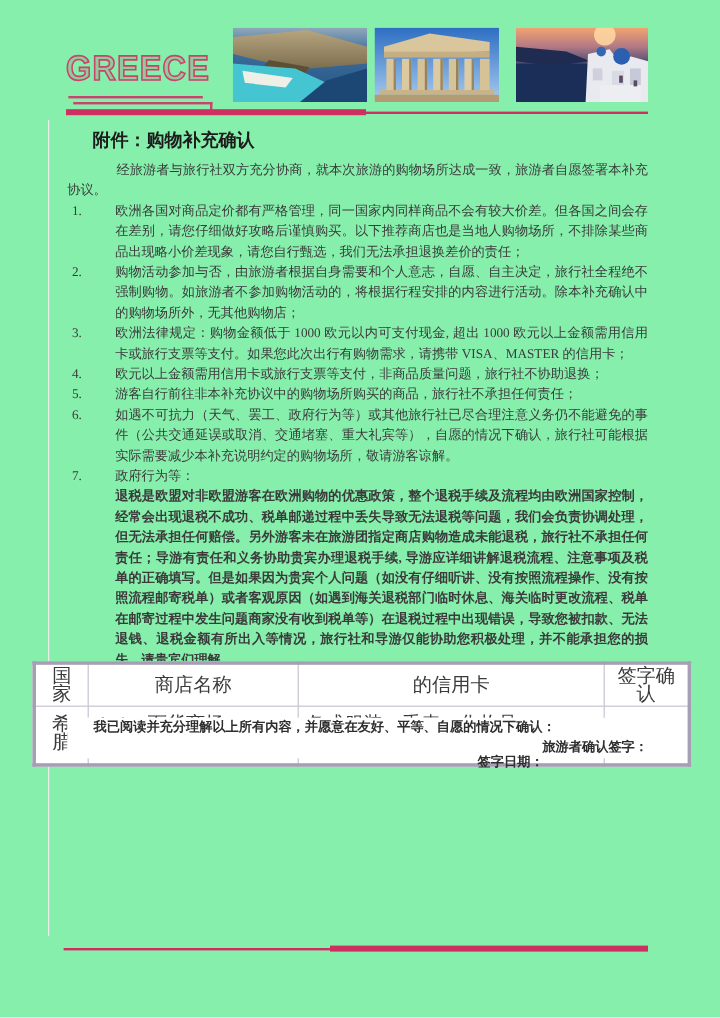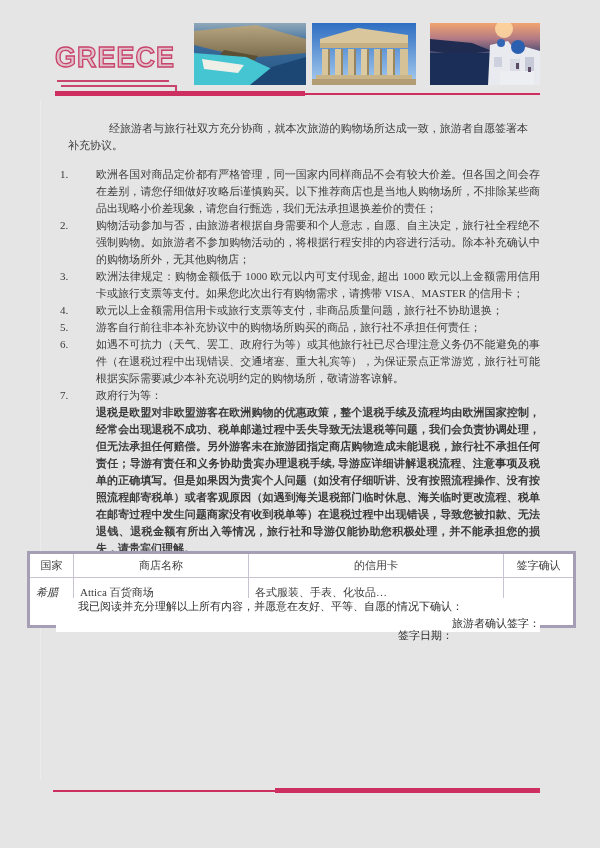--- a/index.html
+++ b/index.html
@@ -1,19 +1,19 @@
 <!DOCTYPE html>
 <html><head>
 <meta charset="utf-8">
 <style>
   html,body{margin:0;padding:0;background:#ffffff;}
   .page{
     position:relative;
     width:600px;height:848px;
-    background:#e5e5e5;
+    background:#86efac;
     font-family:"Liberation Serif","DejaVu Serif",serif;
     color:#3b3b3b;
     overflow:hidden;
   }
   
   .page-edge{position:absolute;left:40px;top:100px;width:1px;height:680px;background:#ececef;}
 
   
   .logo{
     position:absolute;left:55px;top:42px;width:130px;
@@ -32,50 +32,50 @@
   .photo-1{left:194px;width:112px;}
   .photo-2{left:312px;width:104px;}
   .photo-3{left:430px;width:110px;}
 
   .rule-top-thick{position:absolute;left:55px;top:91px;width:250px;height:5px;background:#cd3060;}
   .rule-top-thin{position:absolute;left:305px;top:93px;width:235px;height:2px;background:#cd3060;}
 
   
   .content{position:absolute;left:56px;top:108px;width:484px;font-size:11px;line-height:17px;text-align:justify;}
   .doc-title{margin:0 0 6px 21px;font-size:15px;line-height:20px;font-weight:bold;color:#1c1c1c;text-align:left;}
-  .intro{margin:12px;text-indent:41px;}
+  .intro{margin:0;text-indent:41px;}
   .terms{margin:0;padding:0;list-style:none;}
   .term{display:flex;margin:0;}
   .term-num{flex:0 0 40px;padding-left:4px;box-sizing:border-box;}
   .term-text{flex:1;text-align:justify;}
   .term-detail{margin-left:40px;text-align:justify;font-weight:bold;}
 
   
   .doc-table{
     position:absolute;left:27px;top:551px;width:546px;
     border-collapse:collapse;background:#ffffff;
-    font-size:11px;line-height:15px;color:#3b3b3b;
+    font-size:16px;line-height:15px;color:#3b3b3b;
     border:3px solid #a69eb5;
     table-layout:fixed;
     padding-left:36px;
   }
   .doc-table td,.doc-table th{border:1px solid #c8c2d2;font-weight:normal;padding:2px 6px;}
   .doc-table th{height:19px;text-align:center;}
   .doc-table td{height:38px;vertical-align:top;padding-top:7px;}
   .col-country{width:45px;}
   .col-shop{width:175px;}
   .col-goods{width:255px;}
   .col-sign{width:71px;}
-  .cell-center{font-style:italic;}
+  .cell-center{text-align:center;}
   .cell-left{text-align:left;padding-left:9px;}
 
   
   .closing{
     position:absolute;left:56px;top:598px;width:484px;
-    font-size:11px;line-height:17px;font-weight:normal;color:#2e2e2e;
+    font-size:11px;line-height:17px;font-weight:bold;color:#2e2e2e;
     background:#ffffff;text-align:justify;
   }
   .closing-line1{margin:0;text-indent:22px;text-align:left;}
   .closing-body{margin:0;text-indent:42px;}
   .signature-row{position:relative;height:17px;text-align:right;}
   .signature-date{position:absolute;left:342px;top:12px;}
 
   .rule-bottom-thin{position:absolute;left:53px;top:790px;width:222px;height:2px;background:#cd3060;}
   .rule-bottom-thick{position:absolute;left:275px;top:788px;width:265px;height:5px;background:#cd3060;}
 </style>
@@ -165,20 +165,21 @@
       <rect x="70" y="48" width="34" height="14" fill="#eceef2"></rect>
       <rect x="86" y="40" width="3" height="6" fill="#5a4a63"></rect>
       <rect x="98" y="44" width="3" height="5" fill="#5a4a63"></rect>
     </svg>
   </div>
 
   <div class="rule-top-thick"></div>
   <div class="rule-top-thin"></div>
 
   <div class="content">
+    <h1 class="doc-title">附件：购物补充确认</h1>
     <p class="intro">经旅游者与旅行社双方充分协商，就本次旅游的购物场所达成一致，旅游者自愿签署本补充协议。</p>
 
     <div class="terms">
       <div class="term">
         <span class="term-num">1.</span>
         <span class="term-text">欧洲各国对商品定价都有严格管理，同一国家内同样商品不会有较大价差。但各国之间会存在差别，请您仔细做好攻略后谨慎购买。以下推荐商店也是当地人购物场所，不排除某些商品出现略小价差现象，请您自行甄选，我们无法承担退换差价的责任；</span>
       </div>
       <div class="term">
         <span class="term-num">2.</span>
         <span class="term-text">购物活动参加与否，由旅游者根据自身需要和个人意志，自愿、自主决定，旅行社全程绝不强制购物。如旅游者不参加购物活动的，将根据行程安排的内容进行活动。除本补充确认中的购物场所外，无其他购物店；</span>
@@ -190,21 +191,21 @@
       <div class="term">
         <span class="term-num">4.</span>
         <span class="term-text">欧元以上金额需用信用卡或旅行支票等支付，非商品质量问题，旅行社不协助退换；</span>
       </div>
       <div class="term">
         <span class="term-num">5.</span>
         <span class="term-text">游客自行前往非本补充协议中的购物场所购买的商品，旅行社不承担任何责任；</span>
       </div>
       <div class="term">
         <span class="term-num">6.</span>
-        <span class="term-text">如遇不可抗力（天气、罢工、政府行为等）或其他旅行社已尽合理注意义务仍不能避免的事件（在退税过程中出现错误、交通堵塞、重大礼宾等），为保证景点正常游览，旅行社可能根据实际需要减少本补充说明约定的购物场所，敬请游客谅解。</span>
+        <span class="term-text">如遇不可抗力（天气、罢工、政府行为等）或其他旅行社已尽合理注意义务仍不能避免的事件（公共交通延误或取消、交通堵塞、重大礼宾等），自愿的情况下确认，旅行社可能根据实际需要减少本补充说明约定的购物场所，敬请游客谅解。</span>
       </div>
       <div class="term">
         <span class="term-num">7.</span>
         <span class="term-text">政府行为等：</span>
       </div>
       <div class="term-detail">退税是欧盟对非欧盟游客在欧洲购物的优惠政策，整个退税手续及流程均由欧洲国家控制，经常会出现退税不成功、税单邮递过程中丢失导致无法退税等问题，我们会负责协调处理，但无法承担任何赔偿。另外游客未在旅游团指定商店购物造成未能退税，旅行社不承担任何责任；导游有责任和义务协助贵宾办理退税手续, 导游应详细讲解退税流程、注意事项及税单的正确填写。但是如果因为贵宾个人问题（如没有仔细听讲、没有按照流程操作、没有按照流程邮寄税单）或者客观原因（如遇到海关退税部门临时休息、海关临时更改流程、税单在邮寄过程中发生问题商家没有收到税单等）在退税过程中出现错误，导致您被扣款、无法退钱、退税金额有所出入等情况，旅行社和导游仅能协助您积极处理，并不能承担您的损失，请贵宾们理解。</div>
     </div>
   </div>
 
   <table class="doc-table">

